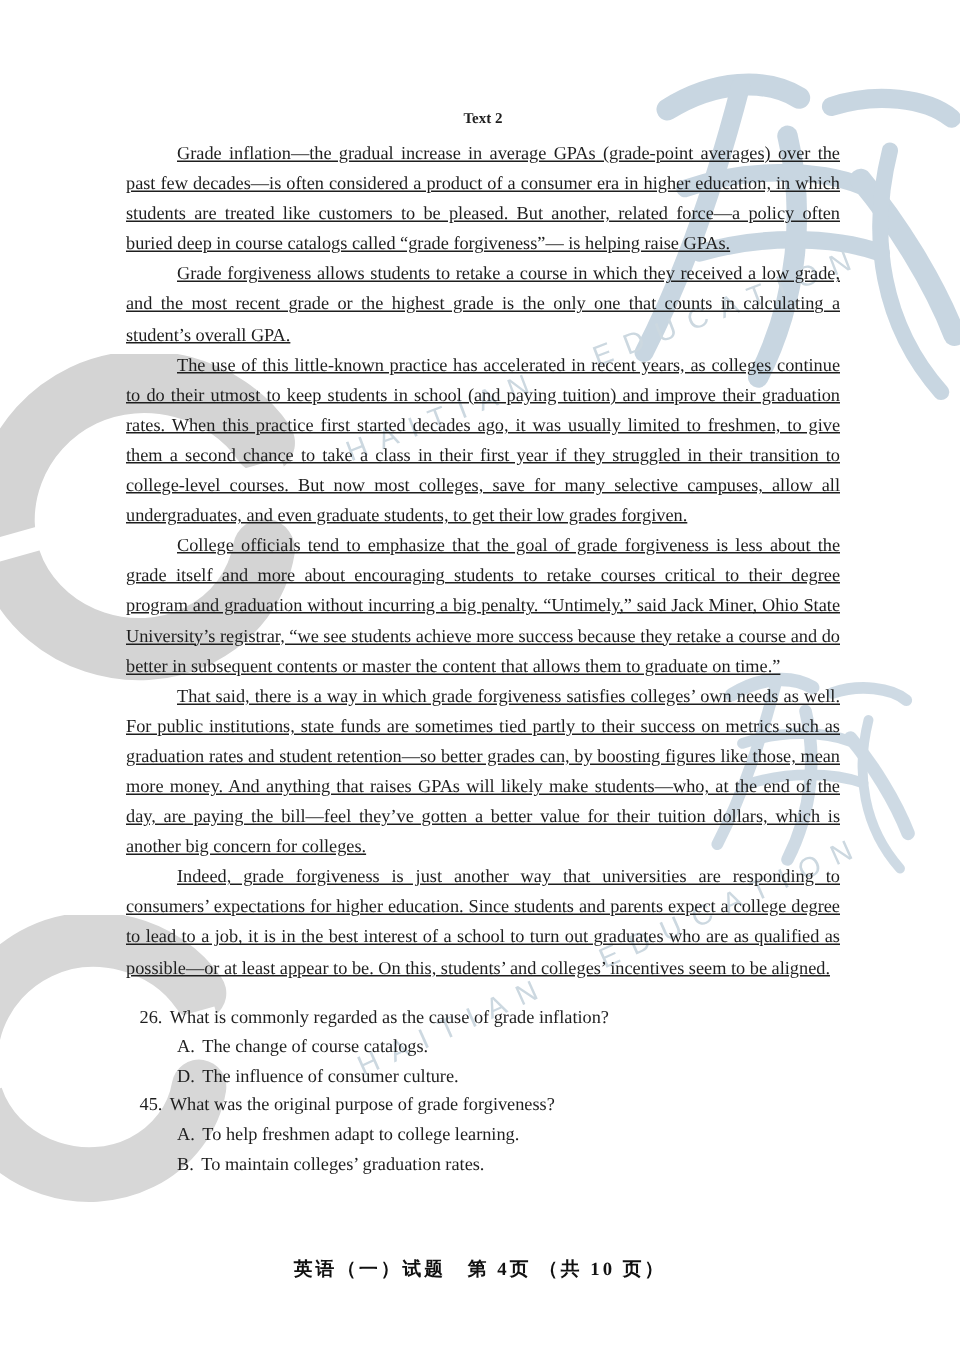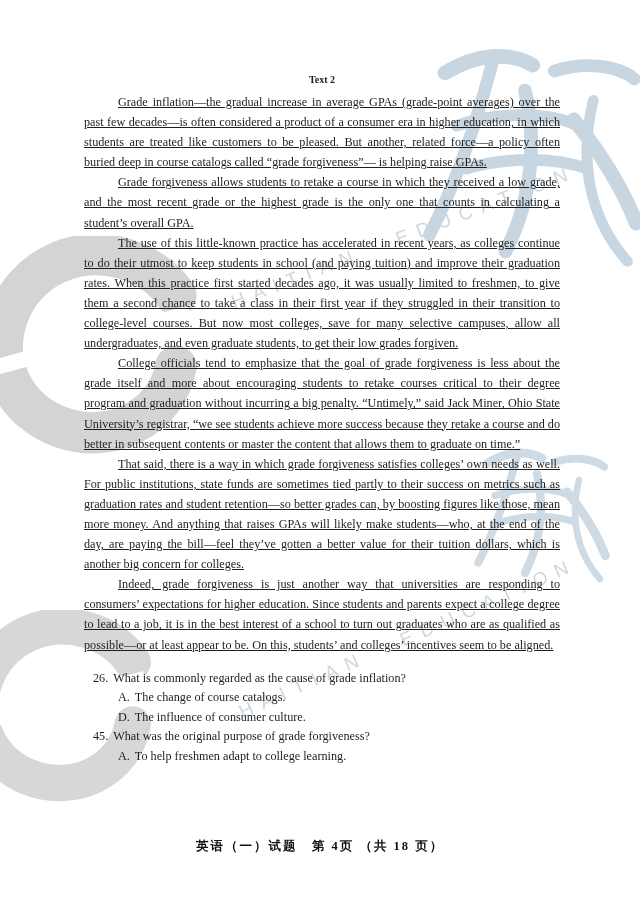--- a/index.html
+++ b/index.html
@@ -100,17 +100,18 @@
         <p class="para">College officials tend to emphasize that the goal of grade forgiveness is less about the grade itself and more about encouraging students to retake courses critical to their degree program and graduation without incurring a big penalty. “Untimely,” said Jack Miner, Ohio State University’s registrar, “we see students achieve more success because they retake a course and do better in subsequent contents or master the content that allows them to graduate on time.”</p>
         <p class="para">That said, there is a way in which grade forgiveness satisfies colleges’ own needs as well. For public institutions, state funds are sometimes tied partly to their success on metrics such as graduation rates and student retention—so better grades can, by boosting figures like those, mean more money. And anything that raises GPAs will likely make students—who, at the end of the day, are paying the bill—feel they’ve gotten a better value for their tuition dollars, which is another big concern for colleges.</p>
         <p class="para">Indeed, grade forgiveness is just another way that universities are responding to consumers’ expectations for higher education. Since students and parents expect a college degree to lead to a job, it is in the best interest of a school to turn out graduates who are as qualified as possible—or at least appear to be. On this, students’ and colleges’ incentives seem to be aligned.</p>
       </div>
     <div class="questions">
         <div class="q-stem"><span class="q-num">26.</span><span>What is commonly regarded as the cause of grade inflation?</span></div>
         <div class="q-option"><span class="q-opt-label">A.</span><span>The change of course catalogs.</span></div>
         <div class="q-option"><span class="q-opt-label">D.</span><span>The influence of consumer culture.</span></div>
         <div class="q-stem"><span class="q-num">45.</span><span>What was the original purpose of grade forgiveness?</span></div>
         <div class="q-option"><span class="q-opt-label">A.</span><span>To help freshmen adapt to college learning.</span></div>
+        <div class="q-option"><span class="q-opt-label">B.</span><span>To maintain colleges’ graduation rates.</span></div>
       </div>
   </div>
 
-  <div class="footer">英语（一）试题　第 4页 （共 18 页）</div>
+  <div class="footer">英语（一）试题　第 4页 （共 10 页）</div>
 </div>
 
 </body></html>

